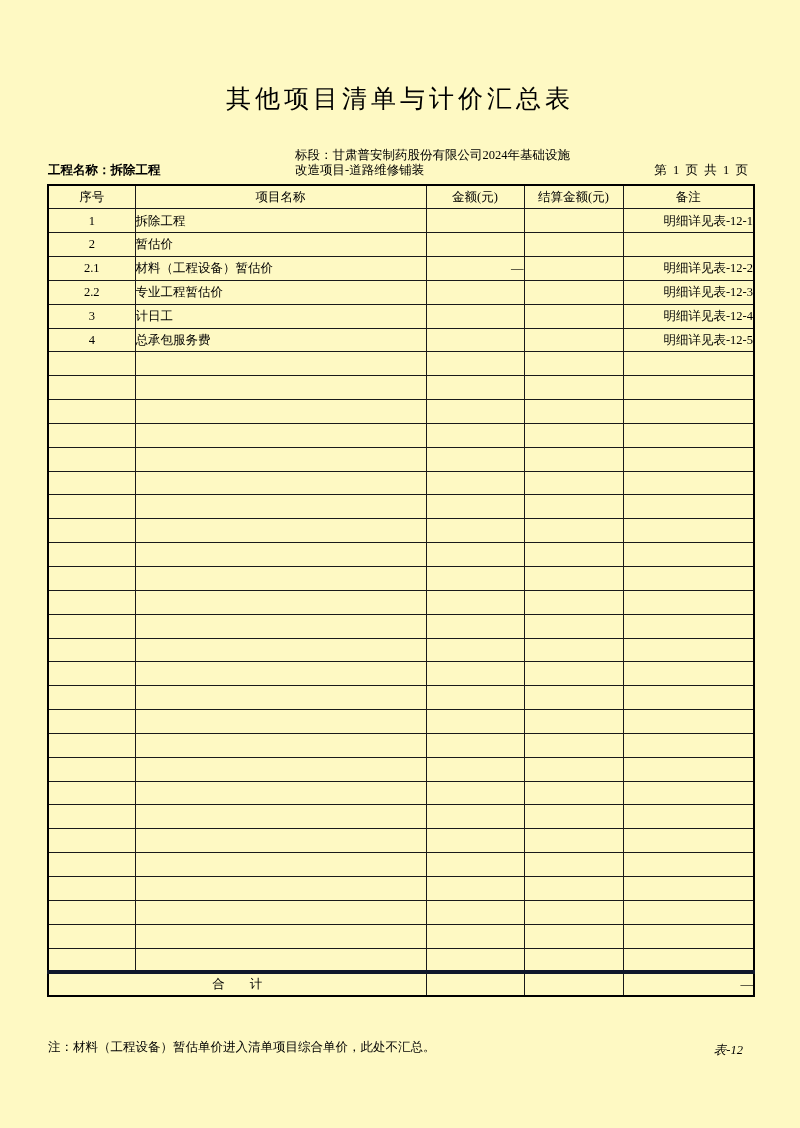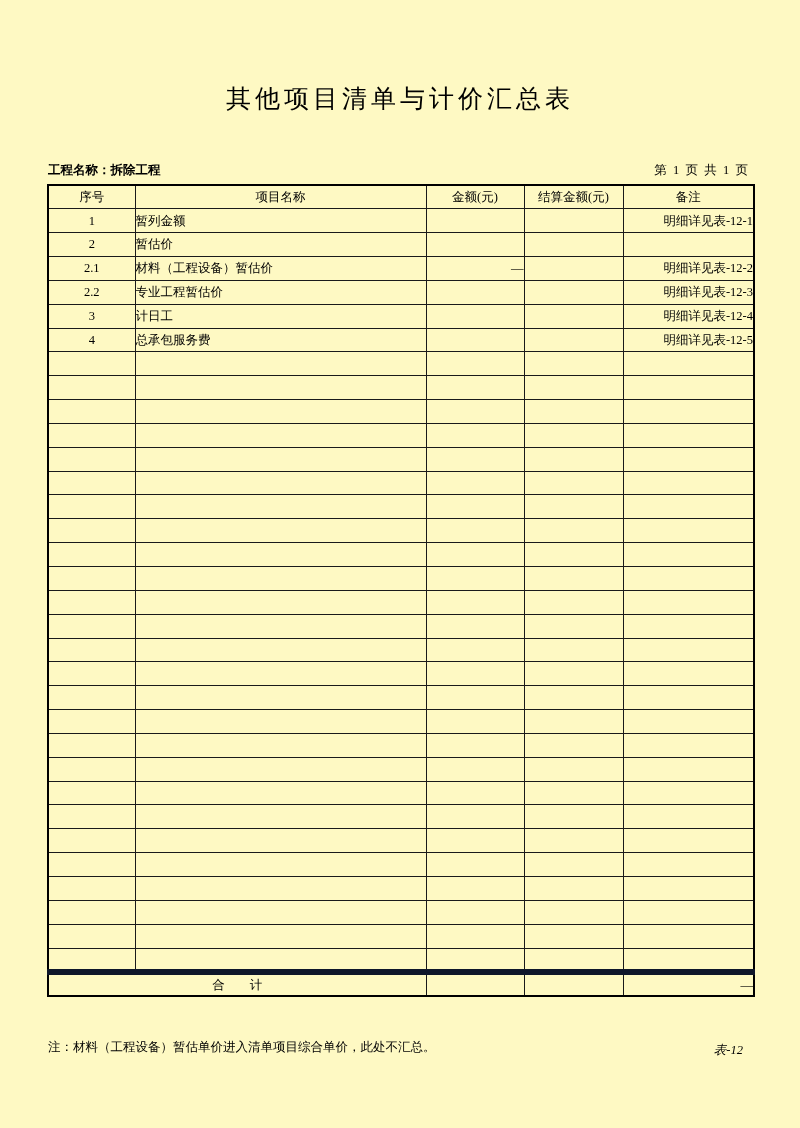--- a/index.html
+++ b/index.html
@@ -48,41 +48,45 @@
     white-space: nowrap;
     line-height: 1;
   }
   table.summary tr { height: 17px; }
   tr.header-row th { text-align: center; }
   td.c-no { text-align: center; }
   td.c-name { text-align: left; padding-left: 6px; }
   td.c-amount { text-align: right; padding-right: 2px; }
   td.c-settle { text-align: center; }
   td.c-note { text-align: right; padding-left: 6px; }
-  tr.total-row td { border-top: 6px solid #0f172a; }
+  tr.total-row td { border-top: 4px solid #0f172a; }
   td.c-total-label { text-align: center; }
 
   .footer-note {
     position: absolute; left: 48px; top: 1010px;
     font-size: 12.5px; white-space: nowrap; margin-top: 29px;
   }
   .form-code {
     position: absolute; right: 57px; top: 1042px;
     font-size: 12.5px; white-space: nowrap; font-style: italic;
   }
 </style>
 </head>
 <body>
 
 <div class="page">
 
   <div class="doc-title">其他项目清单与计价汇总表</div>
 
   <div class="project-name">工程名称：拆除工程</div>
 
+  <div class="section-block">
+    <div>标段：甘肃普安制药股份有限公司2024年基础设施</div>
+    <div>改造项目-道路维修铺装</div>
+  </div>
 
   <div class="page-info">第  1  页  共  1  页</div>
 
   <table class="summary">
     <colgroup>
         <col style="width: 87px;">
         <col style="width: 291px;">
         <col style="width: 98px;">
         <col style="width: 99px;">
         <col style="width: 131px;">
@@ -90,21 +94,21 @@
     <tbody>
         <tr class="header-row">
           <th>序号</th>
           <th>项目名称</th>
           <th>金额(元)</th>
           <th>结算金额(元)</th>
           <th>备注</th>
         </tr>
         <tr>
           <td class="c-no">1</td>
-          <td class="c-name">暂列金额</td>
+          <td class="c-name">拆除工程</td>
           <td class="c-amount">&nbsp;</td>
           <td class="c-settle">&nbsp;</td>
           <td class="c-note">明细详见表-12-1</td>
         </tr>
         <tr>
           <td class="c-no">2</td>
           <td class="c-name">暂估价</td>
           <td class="c-amount">&nbsp;</td>
           <td class="c-settle">&nbsp;</td>
           <td class="c-note">&nbsp;</td>

